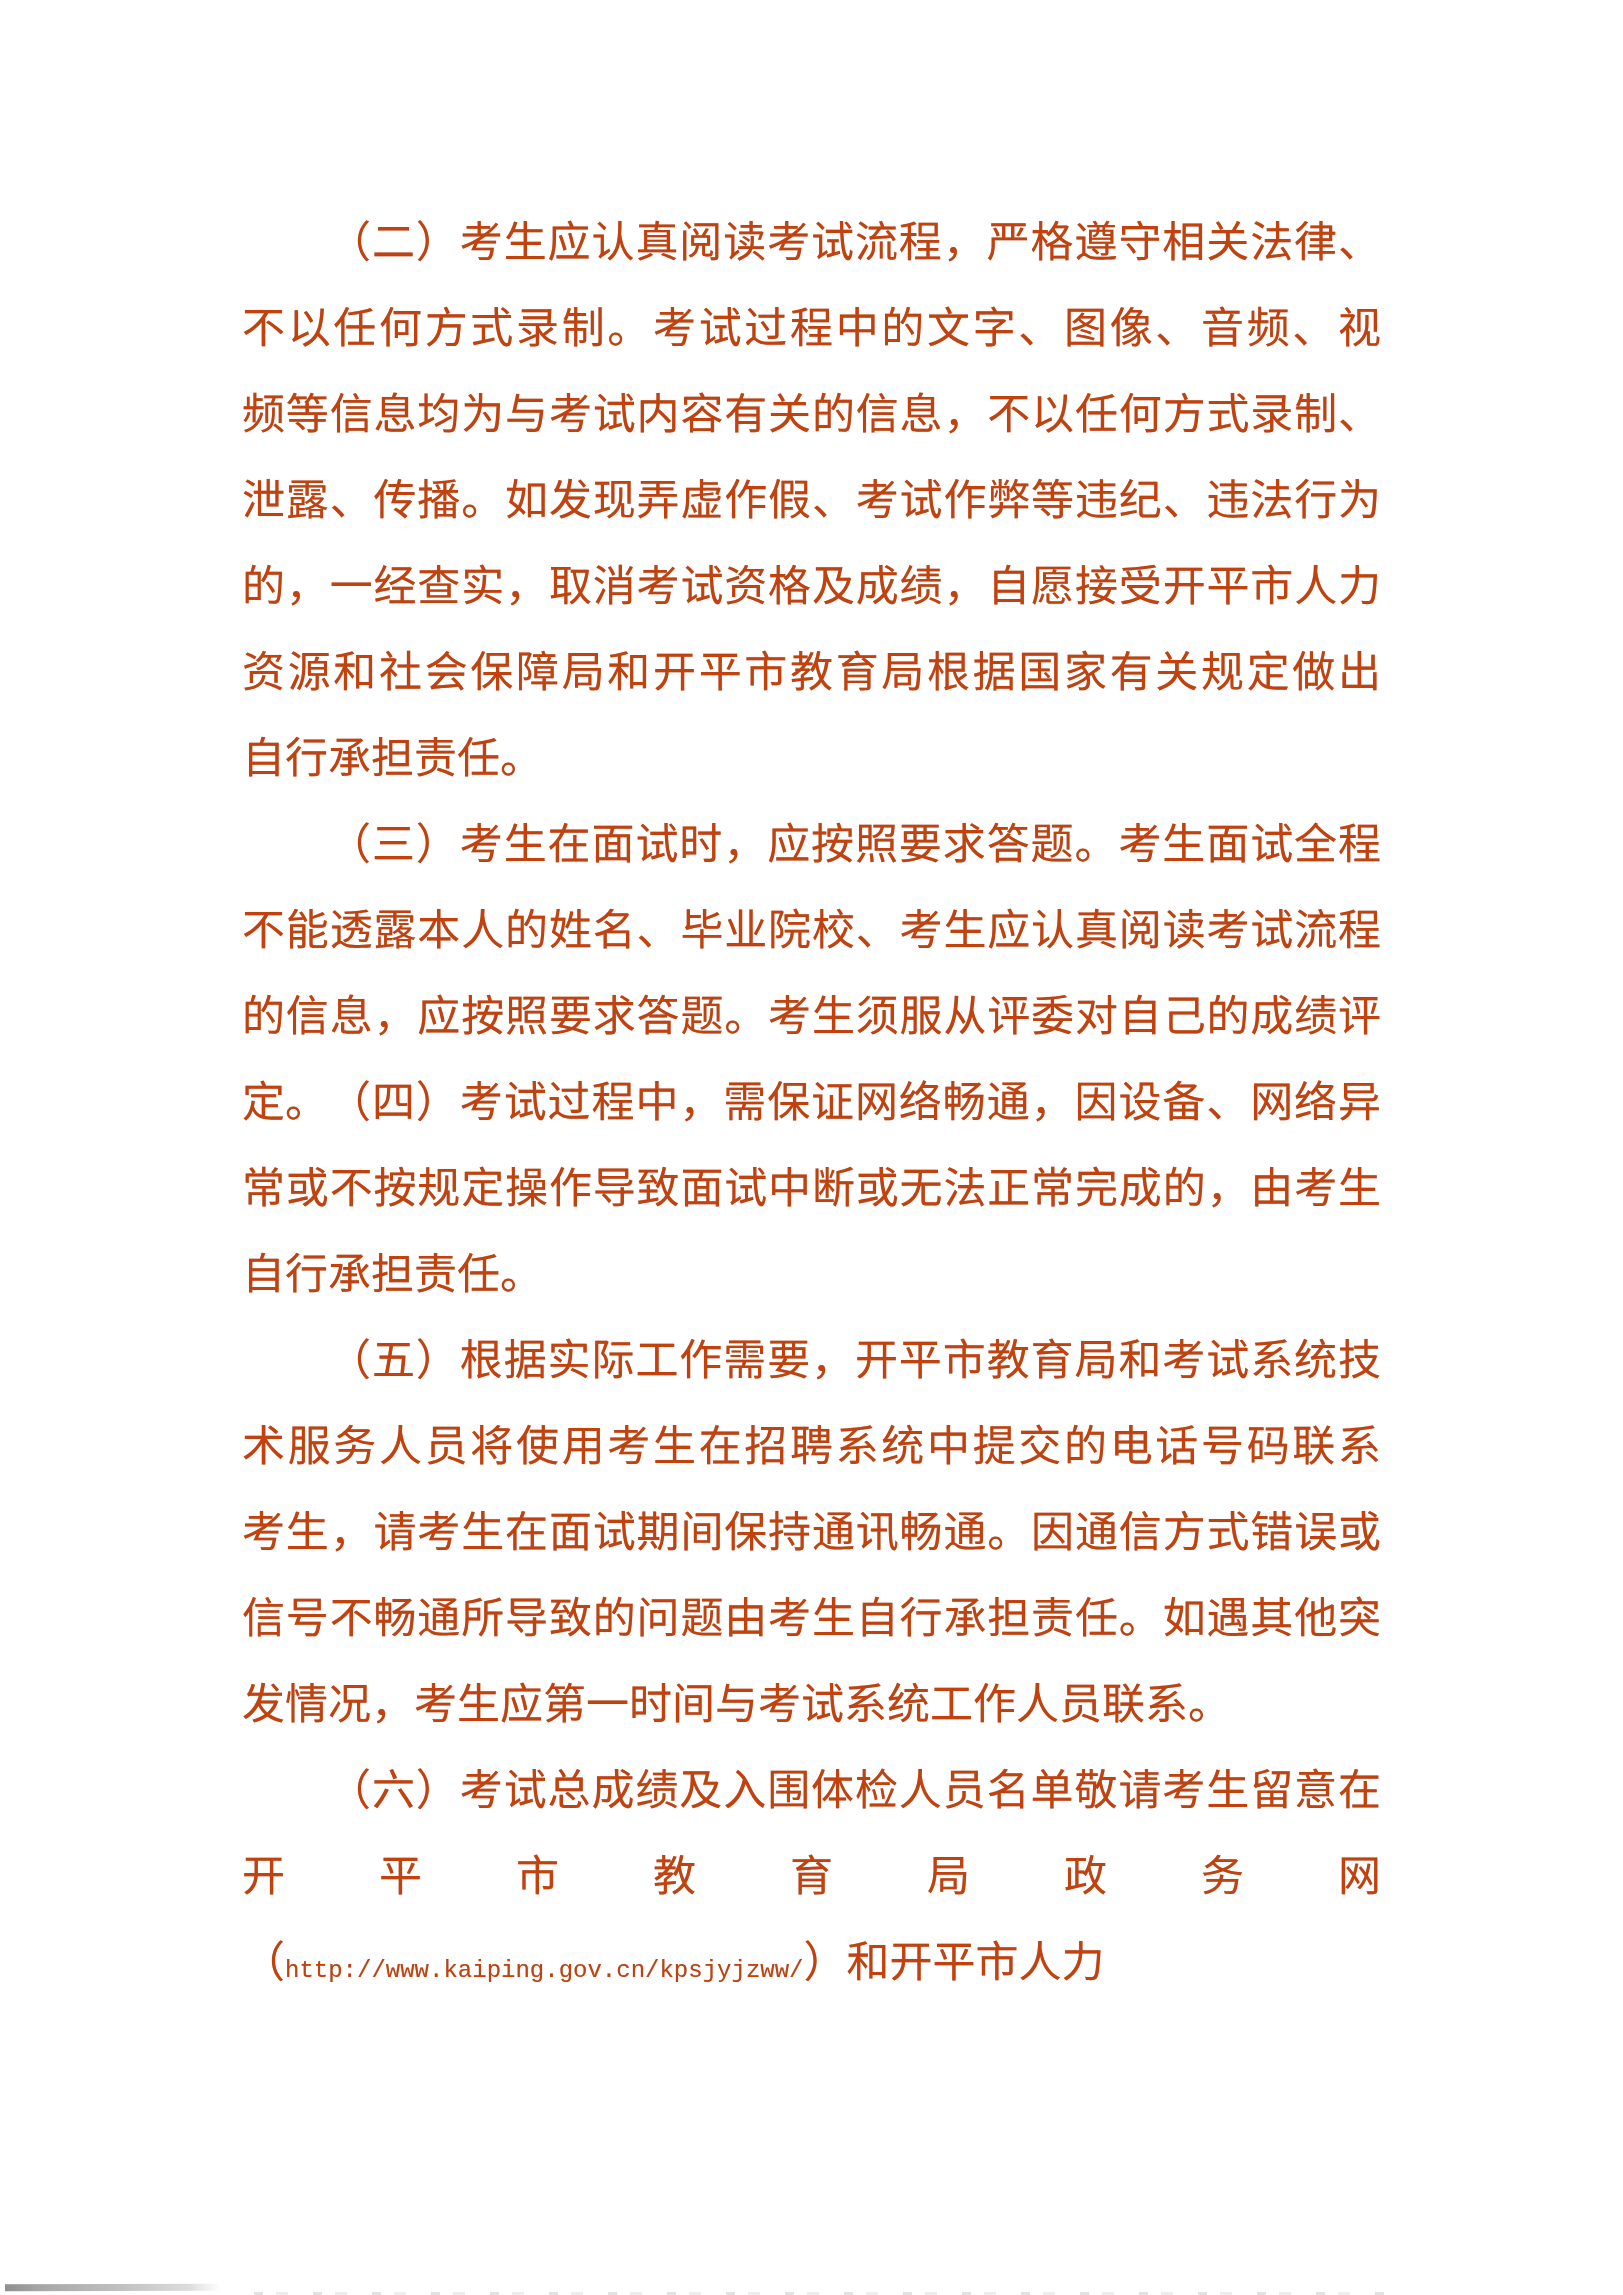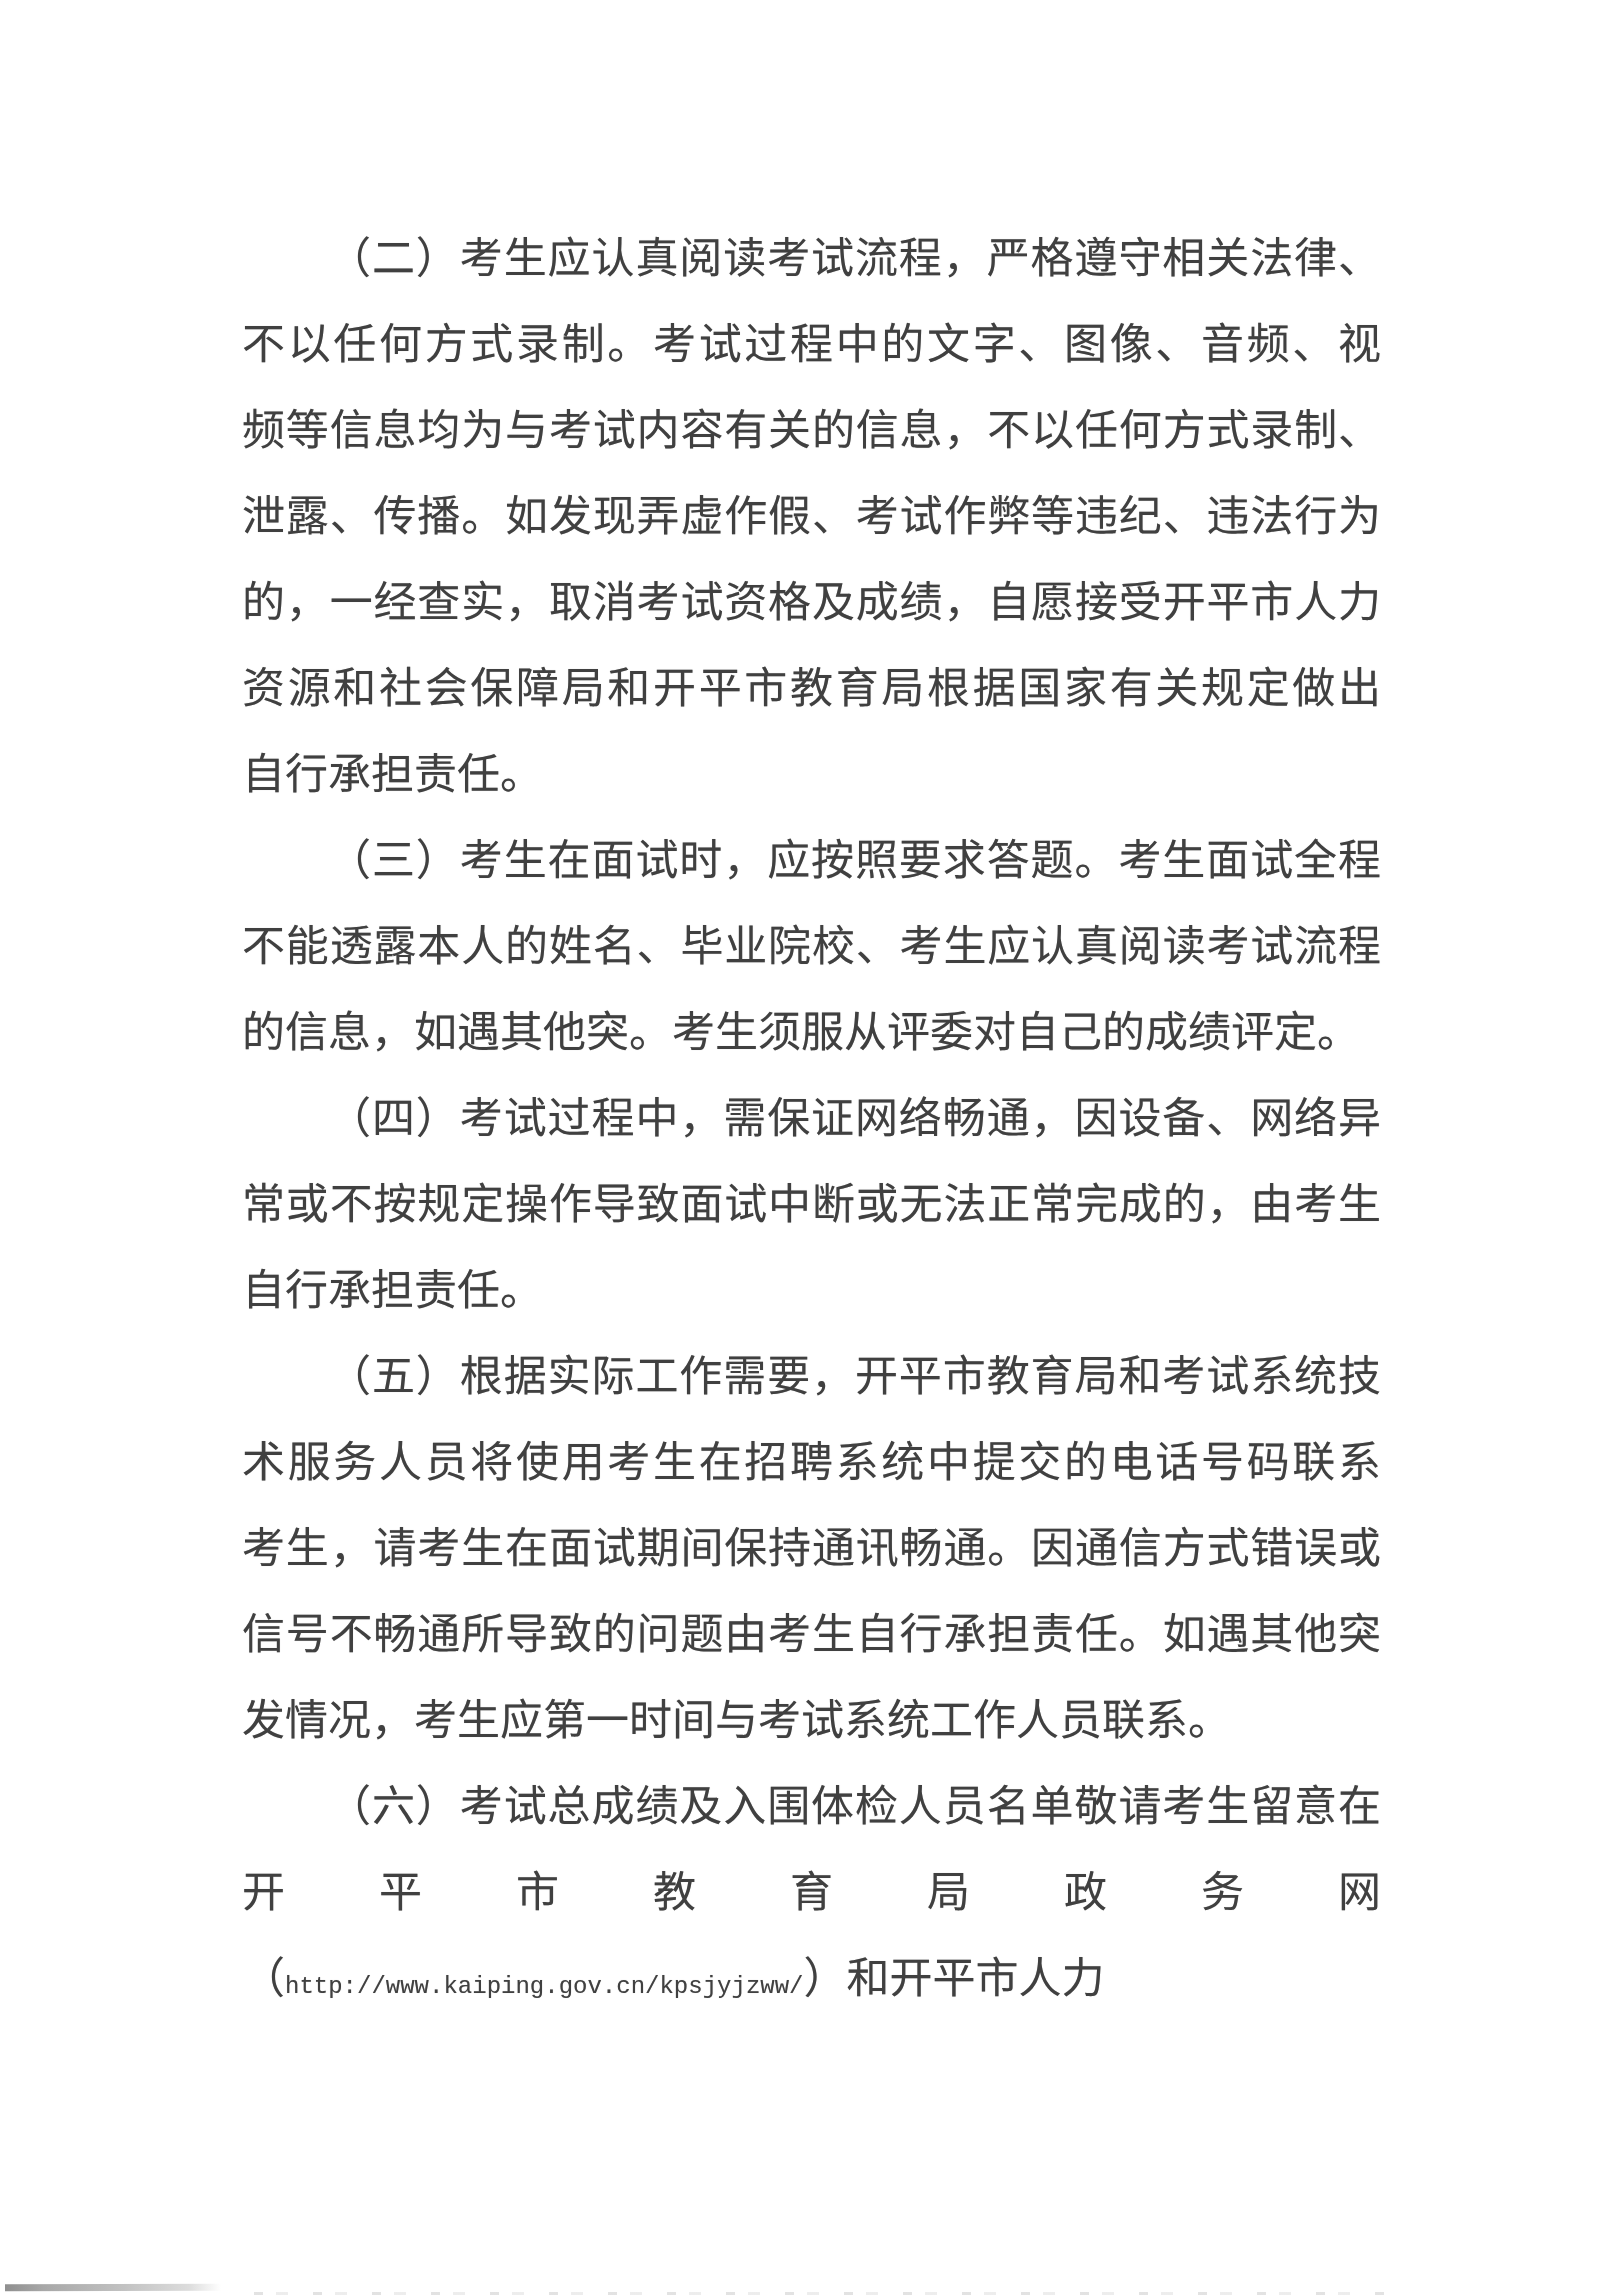--- a/index.html
+++ b/index.html
@@ -16,23 +16,23 @@
   }
   .sheet {
     position: absolute;
     inset: 0;
     background: #ffffff;
   }
   
   .textblock {
     position: absolute;
     left: 242px;
-    top: 216px;
+    top: 200px;
     width: 1139px;
-    color: #404040;
+    color: #c2410c;
     font-size: 43px;
     line-height: 86px;
     text-shadow: 0 0 0.7px rgba(48,48,48,0.35);
   }
   .para { margin: 0; padding: 0; }
   .line {
     height: 86px;
     text-align: justify;
     text-align-last: justify;
     text-justify: inter-character;
@@ -83,21 +83,21 @@
       <div class="line">频等信息均为与考试内容有关的信息，不以任何方式录制、</div>
       <div class="line">泄露、传播。如发现弄虚作假、考试作弊等违纪、违法行为</div>
       <div class="line">的，一经查实，取消考试资格及成绩，自愿接受开平市人力</div>
       <div class="line">资源和社会保障局和开平市教育局根据国家有关规定做出</div>
       <div class="line plast">自行承担责任。</div>
     </div>
 
     <div class="para">
       <div class="line first">（三）考生在面试时，应按照要求答题。考生面试全程</div>
       <div class="line">不能透露本人的姓名、毕业院校、考生应认真阅读考试流程</div>
-      <div class="line plast">的信息，如遇其他突。考生须服从评委对自己的成绩评定。</div>
+      <div class="line plast">的信息，应按照要求答题。考生须服从评委对自己的成绩评定。</div>
     </div>
 
     <div class="para">
       <div class="line first">（四）考试过程中，需保证网络畅通，因设备、网络异</div>
       <div class="line">常或不按规定操作导致面试中断或无法正常完成的，由考生</div>
       <div class="line plast">自行承担责任。</div>
     </div>
 
     <div class="para">
       <div class="line first">（五）根据实际工作需要，开平市教育局和考试系统技</div>

